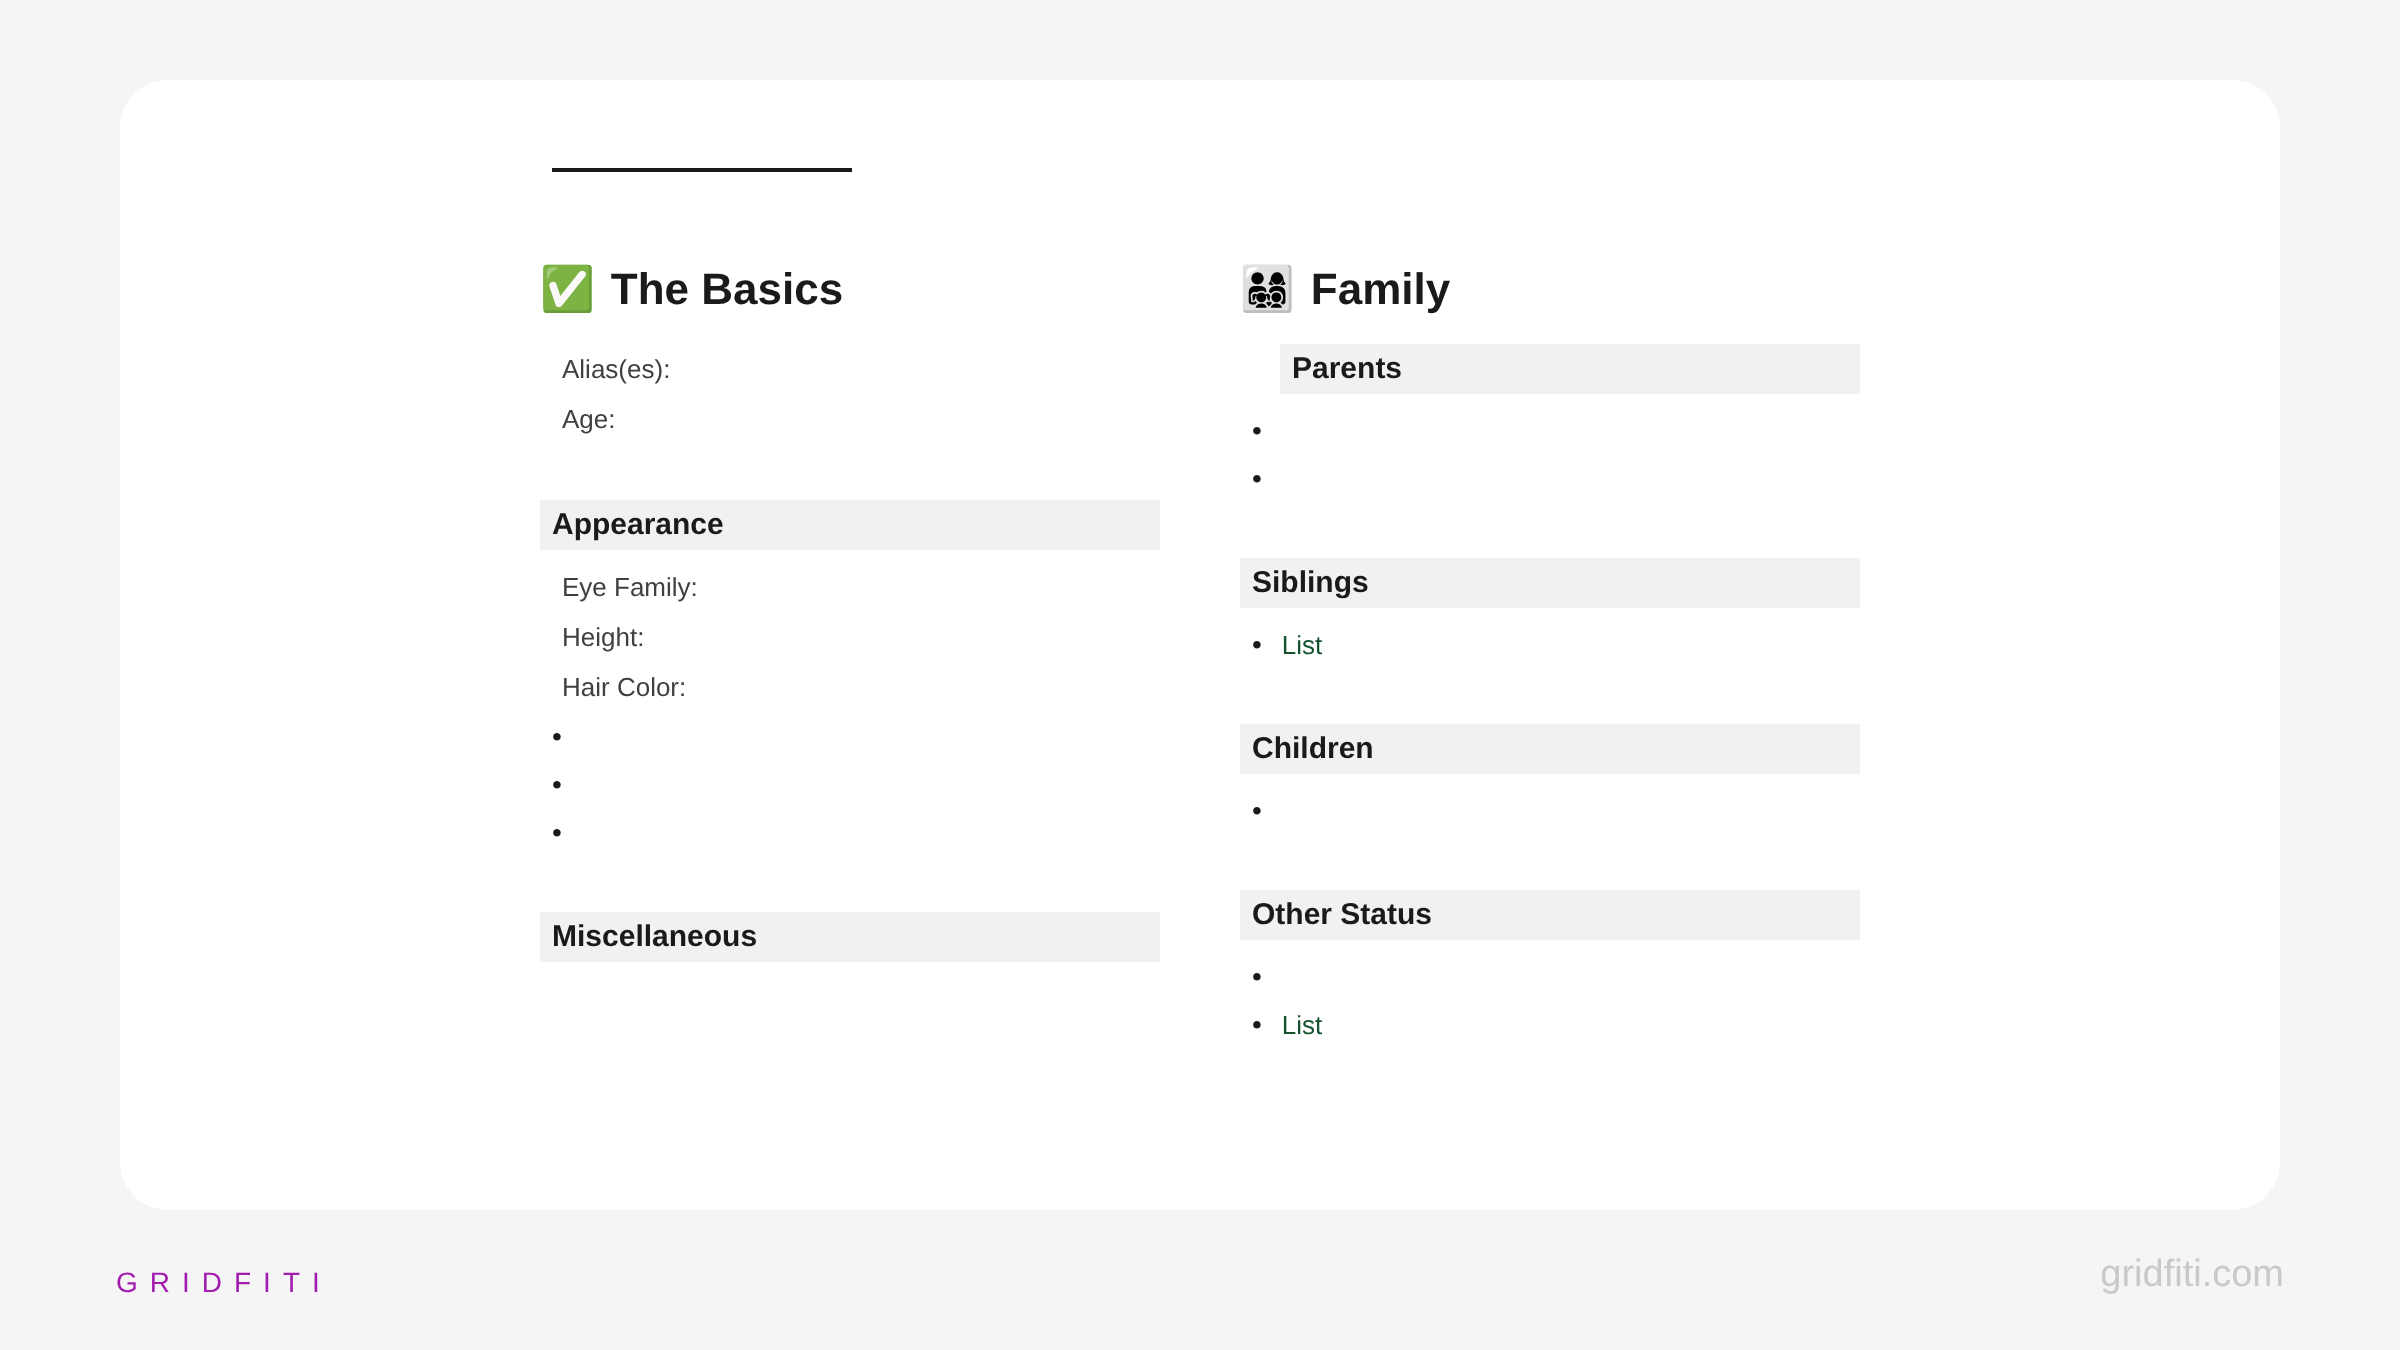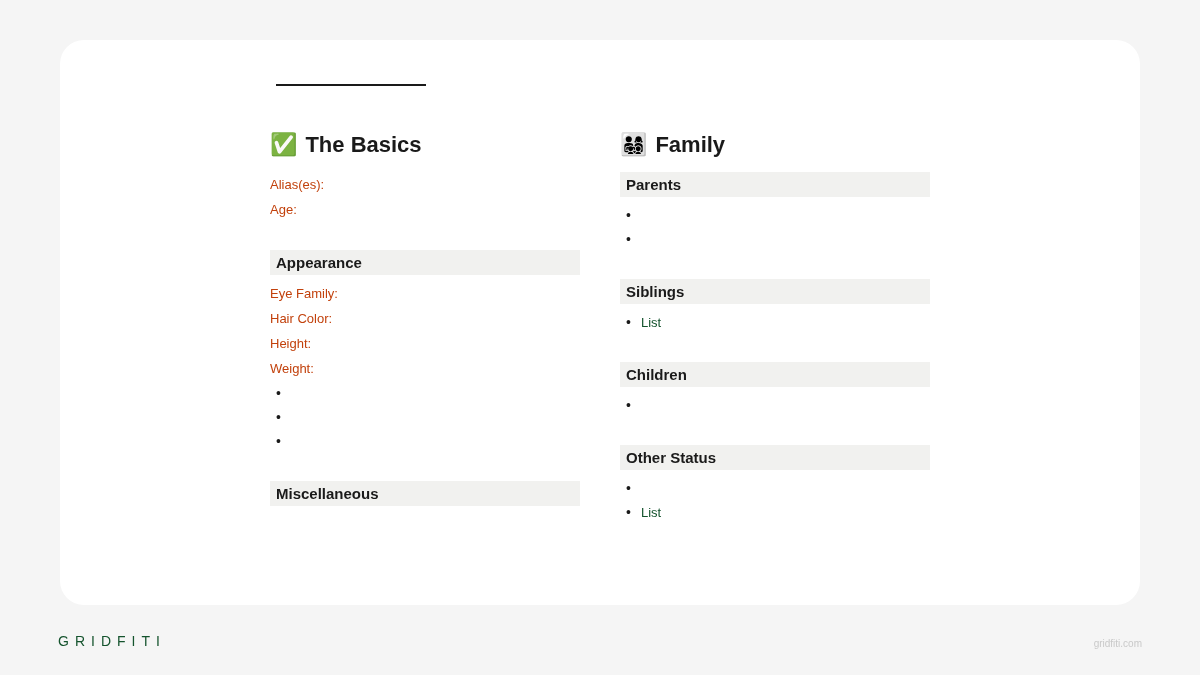--- a/index.html
+++ b/index.html
@@ -56,33 +56,34 @@
     margin-bottom: 14px;
     display: flex;
     align-items: center;
     gap: 8px;
   }
   .col-heading .emoji {
     font-size: 22px;
   }
   .field-line {
     font-size: 13px;
-    color: #c2410c;
+    color: #404040;
     padding: 5px 0;
+    margin-left: 11px;
   }
   .sub-heading {
     background: #f1f1ef;
     font-size: 15px;
     font-weight: 600;
     color: #1a1a1a;
     padding: 4px 6px;
     margin-top: 28px;
     margin-bottom: 6px;
   }
-  .sub-heading.first { margin-top: 0; }
+  .sub-heading.first { margin-top: 0; margin-left: 20px; }
   ul.bullets {
     list-style: none;
     padding-left: 6px;
   }
   ul.bullets li {
     font-size: 13px;
     color: #1a1a1a;
     padding: 4px 0;
     display: flex;
     align-items: center;
@@ -95,28 +96,28 @@
   }
   ul.bullets li.placeholder span {
     color: #14532d;
   }
   .watermark-left {
     position: absolute;
     left: 58px;
     bottom: 26px;
     font-size: 14px;
     letter-spacing: 6px;
-    color: #14532d;
+    color: #a21caf;
     font-weight: 400;
   }
   .watermark-right {
     position: absolute;
     right: 58px;
     bottom: 26px;
-    font-size: 10px;
+    font-size: 19px;
     color: #c9c9c9;
     font-weight: 400;
   }
 </style>
 </head>
 <body>
 
 <div class="card">
   <div class="content">
 
@@ -130,23 +131,22 @@
         <div class="col-heading">
           <span class="emoji">✅</span>
           <span>The Basics</span>
         </div>
 
         <div class="field-line">Alias(es):</div>
         <div class="field-line">Age:</div>
 
         <div class="sub-heading">Appearance</div>
         <div class="field-line">Eye Family:</div>
+        <div class="field-line">Height:</div>
         <div class="field-line">Hair Color:</div>
-        <div class="field-line">Height:</div>
-        <div class="field-line">Weight:</div>
 
         <ul class="bullets">
           <li>
               <span></span>
             </li>
           <li>
               <span></span>
             </li>
           <li>
               <span></span>

